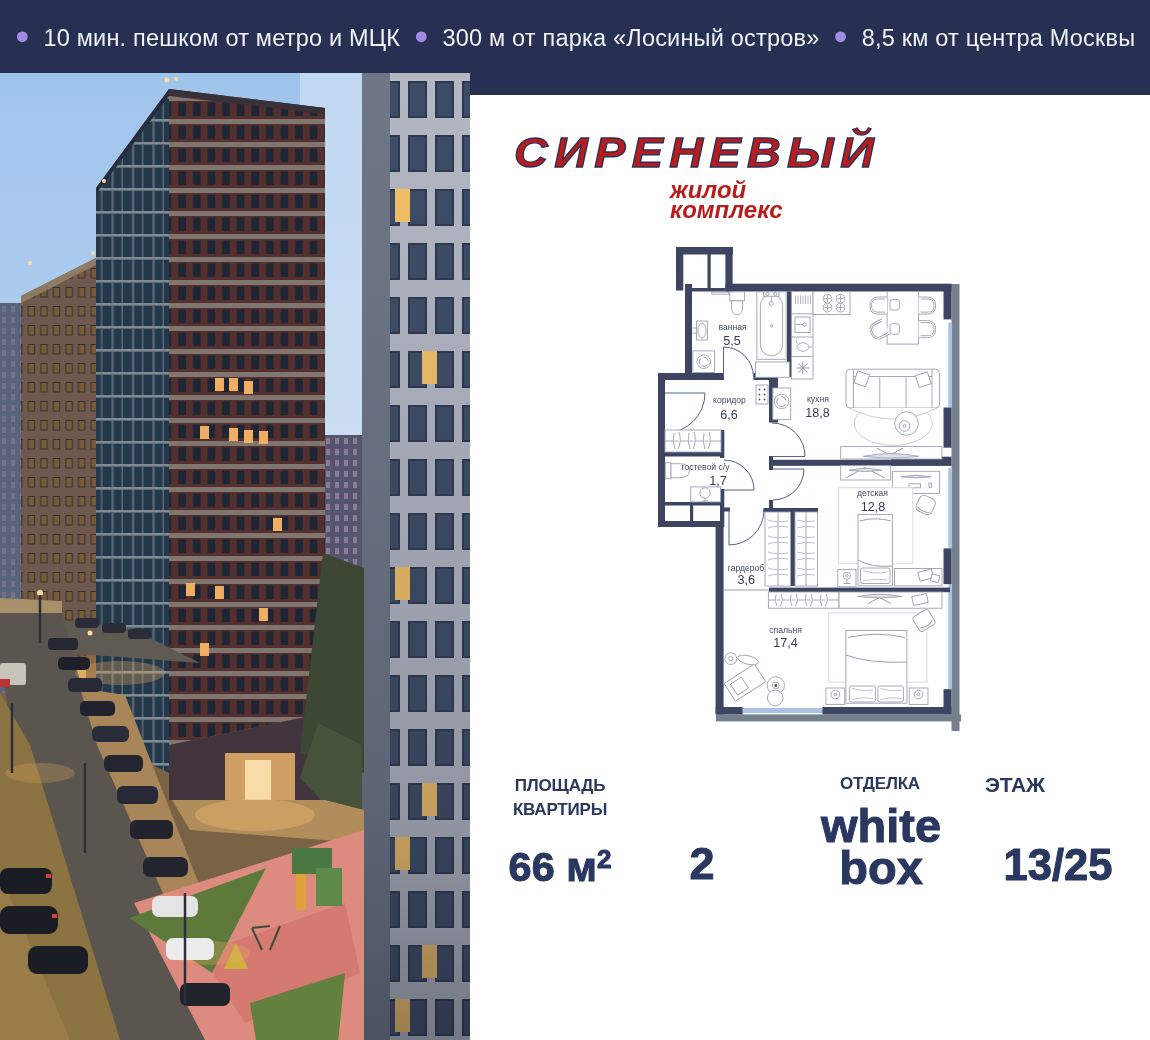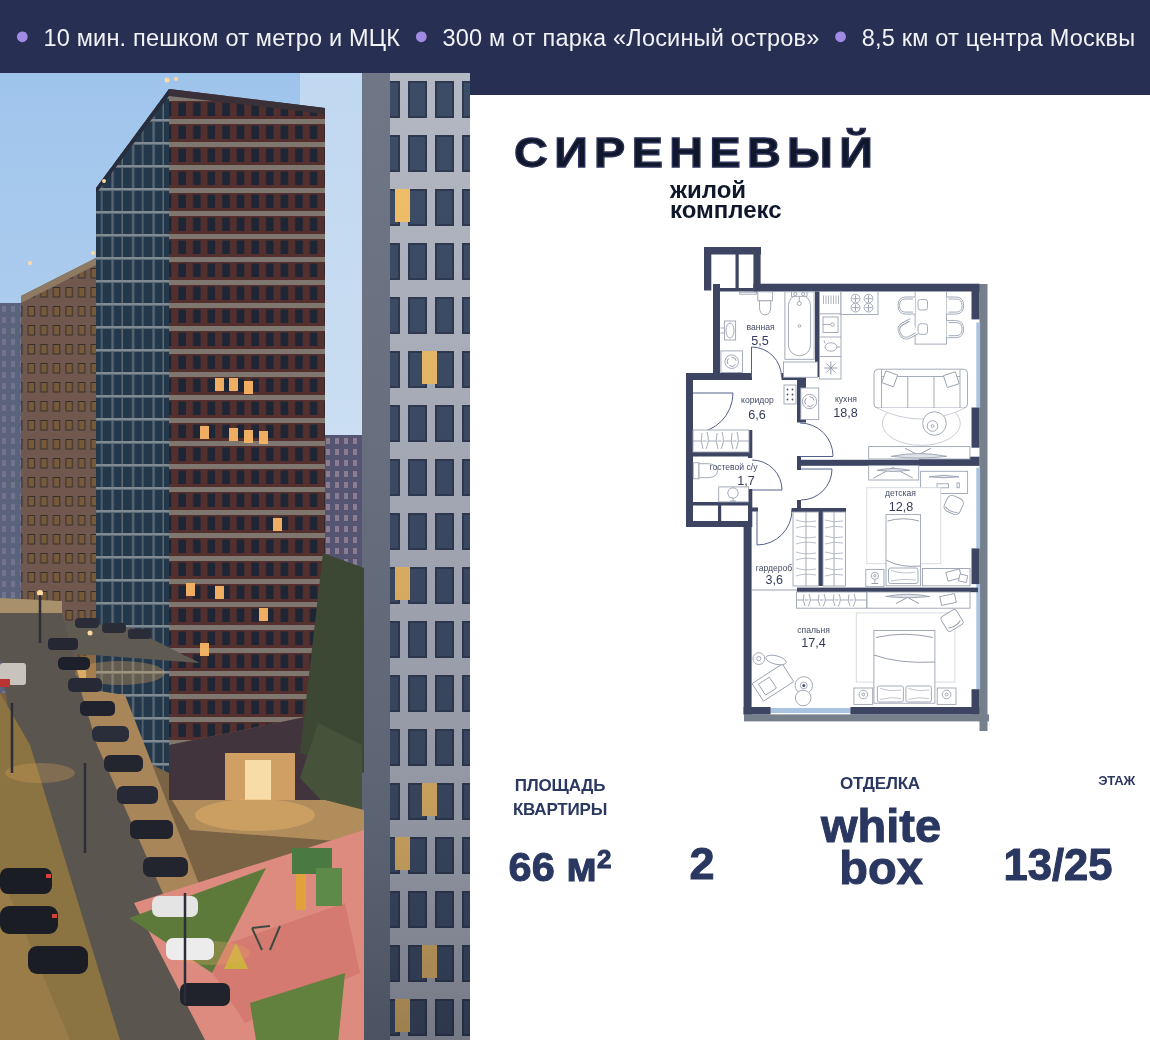--- a/index.html
+++ b/index.html
@@ -203,29 +203,29 @@
 
   <g stroke="#2c2f38" stroke-width="2.5">
     <line x1="40" y1="522" x2="40" y2="570"></line>
     <line x1="12" y1="630" x2="12" y2="700"></line>
     <line x1="85" y1="690" x2="85" y2="780"></line>
     <line x1="185" y1="820" x2="185" y2="930"></line>
   </g>
 </svg>
 </div>
 
-<div class="abs" style="left:514px;top:131px;color:#0f172a;">
+<div class="abs" style="left:514px;top:131px;color:#b91c1c;font-style:italic;">
 
   <div id="lg1" style="font-weight:bold;font-size:42.5px;line-height:43px;letter-spacing:5.8px;-webkit-text-stroke:1.3px #2b3158;transform:scaleX(1.1);transform-origin:0 0;white-space:nowrap;">СИРЕНЕВЫЙ</div>
 
 
   <div style="position:absolute;left:156px;top:49px;font-weight:bold;font-size:24px;line-height:19.5px;letter-spacing:0px;">жилой<br>комплекс</div>
 </div>
 
-<div class="abs" style="left:676px;top:240px;text-decoration:underline;">
+<div class="abs" style="left:648px;top:240px;text-decoration:underline;">
 <svg width="320" height="500" viewBox="650 240 320 500">
   <g id="plan" fill="none" stroke="none">
 
   <rect x="953.5" y="284" width="8" height="447" fill="#76808d"></rect>
 
   <rect x="718" y="714.4" width="245" height="7" fill="#76808d"></rect>
 
   <rect x="950.3" y="322.5" width="3.8" height="85" fill="#a9c3e2"></rect>
 
   <rect x="950.3" y="467.8" width="3.8" height="80.6" fill="#a9c3e2"></rect>
@@ -596,16 +596,16 @@
 
   <div class="abs" style="left:480px;top:839px;width:160px;text-align:center;font-weight:bold;font-size:41.5px;line-height:41px;-webkit-text-stroke:1px #2a3760;">66 м<span style="font-size:26px;vertical-align:13px;">2</span></div>
 
 
   <div class="abs" style="left:627px;top:842px;width:150px;text-align:center;font-weight:bold;font-size:45px;line-height:43px;-webkit-text-stroke:1px #2a3760;">2</div>
 
   <div class="abs" style="left:805px;top:774px;width:150px;text-align:center;font-weight:bold;font-size:17px;letter-spacing:-0.2px;">ОТДЕЛКА</div>
 
   <div class="abs" style="left:806px;top:805px;width:150px;text-align:center;font-weight:bold;font-size:47px;line-height:42px;-webkit-text-stroke:1px #2a3760;">white<br>box</div>
 
-  <div class="abs" style="left:985px;top:773px;width:150px;text-align:right;font-weight:bold;font-size:13px;letter-spacing:-0.2px;">ЭТАЖ</div>
+  <div class="abs" style="left:985px;top:773px;width:150px;text-align:left;font-weight:bold;font-size:21px;letter-spacing:-0.2px;">ЭТАЖ</div>
 
   <div class="abs" style="left:983px;top:844px;width:150px;text-align:center;font-weight:bold;font-size:43.5px;line-height:43px;-webkit-text-stroke:1px #2a3760;">13/25</div>
 </div>
 
 </body></html>

